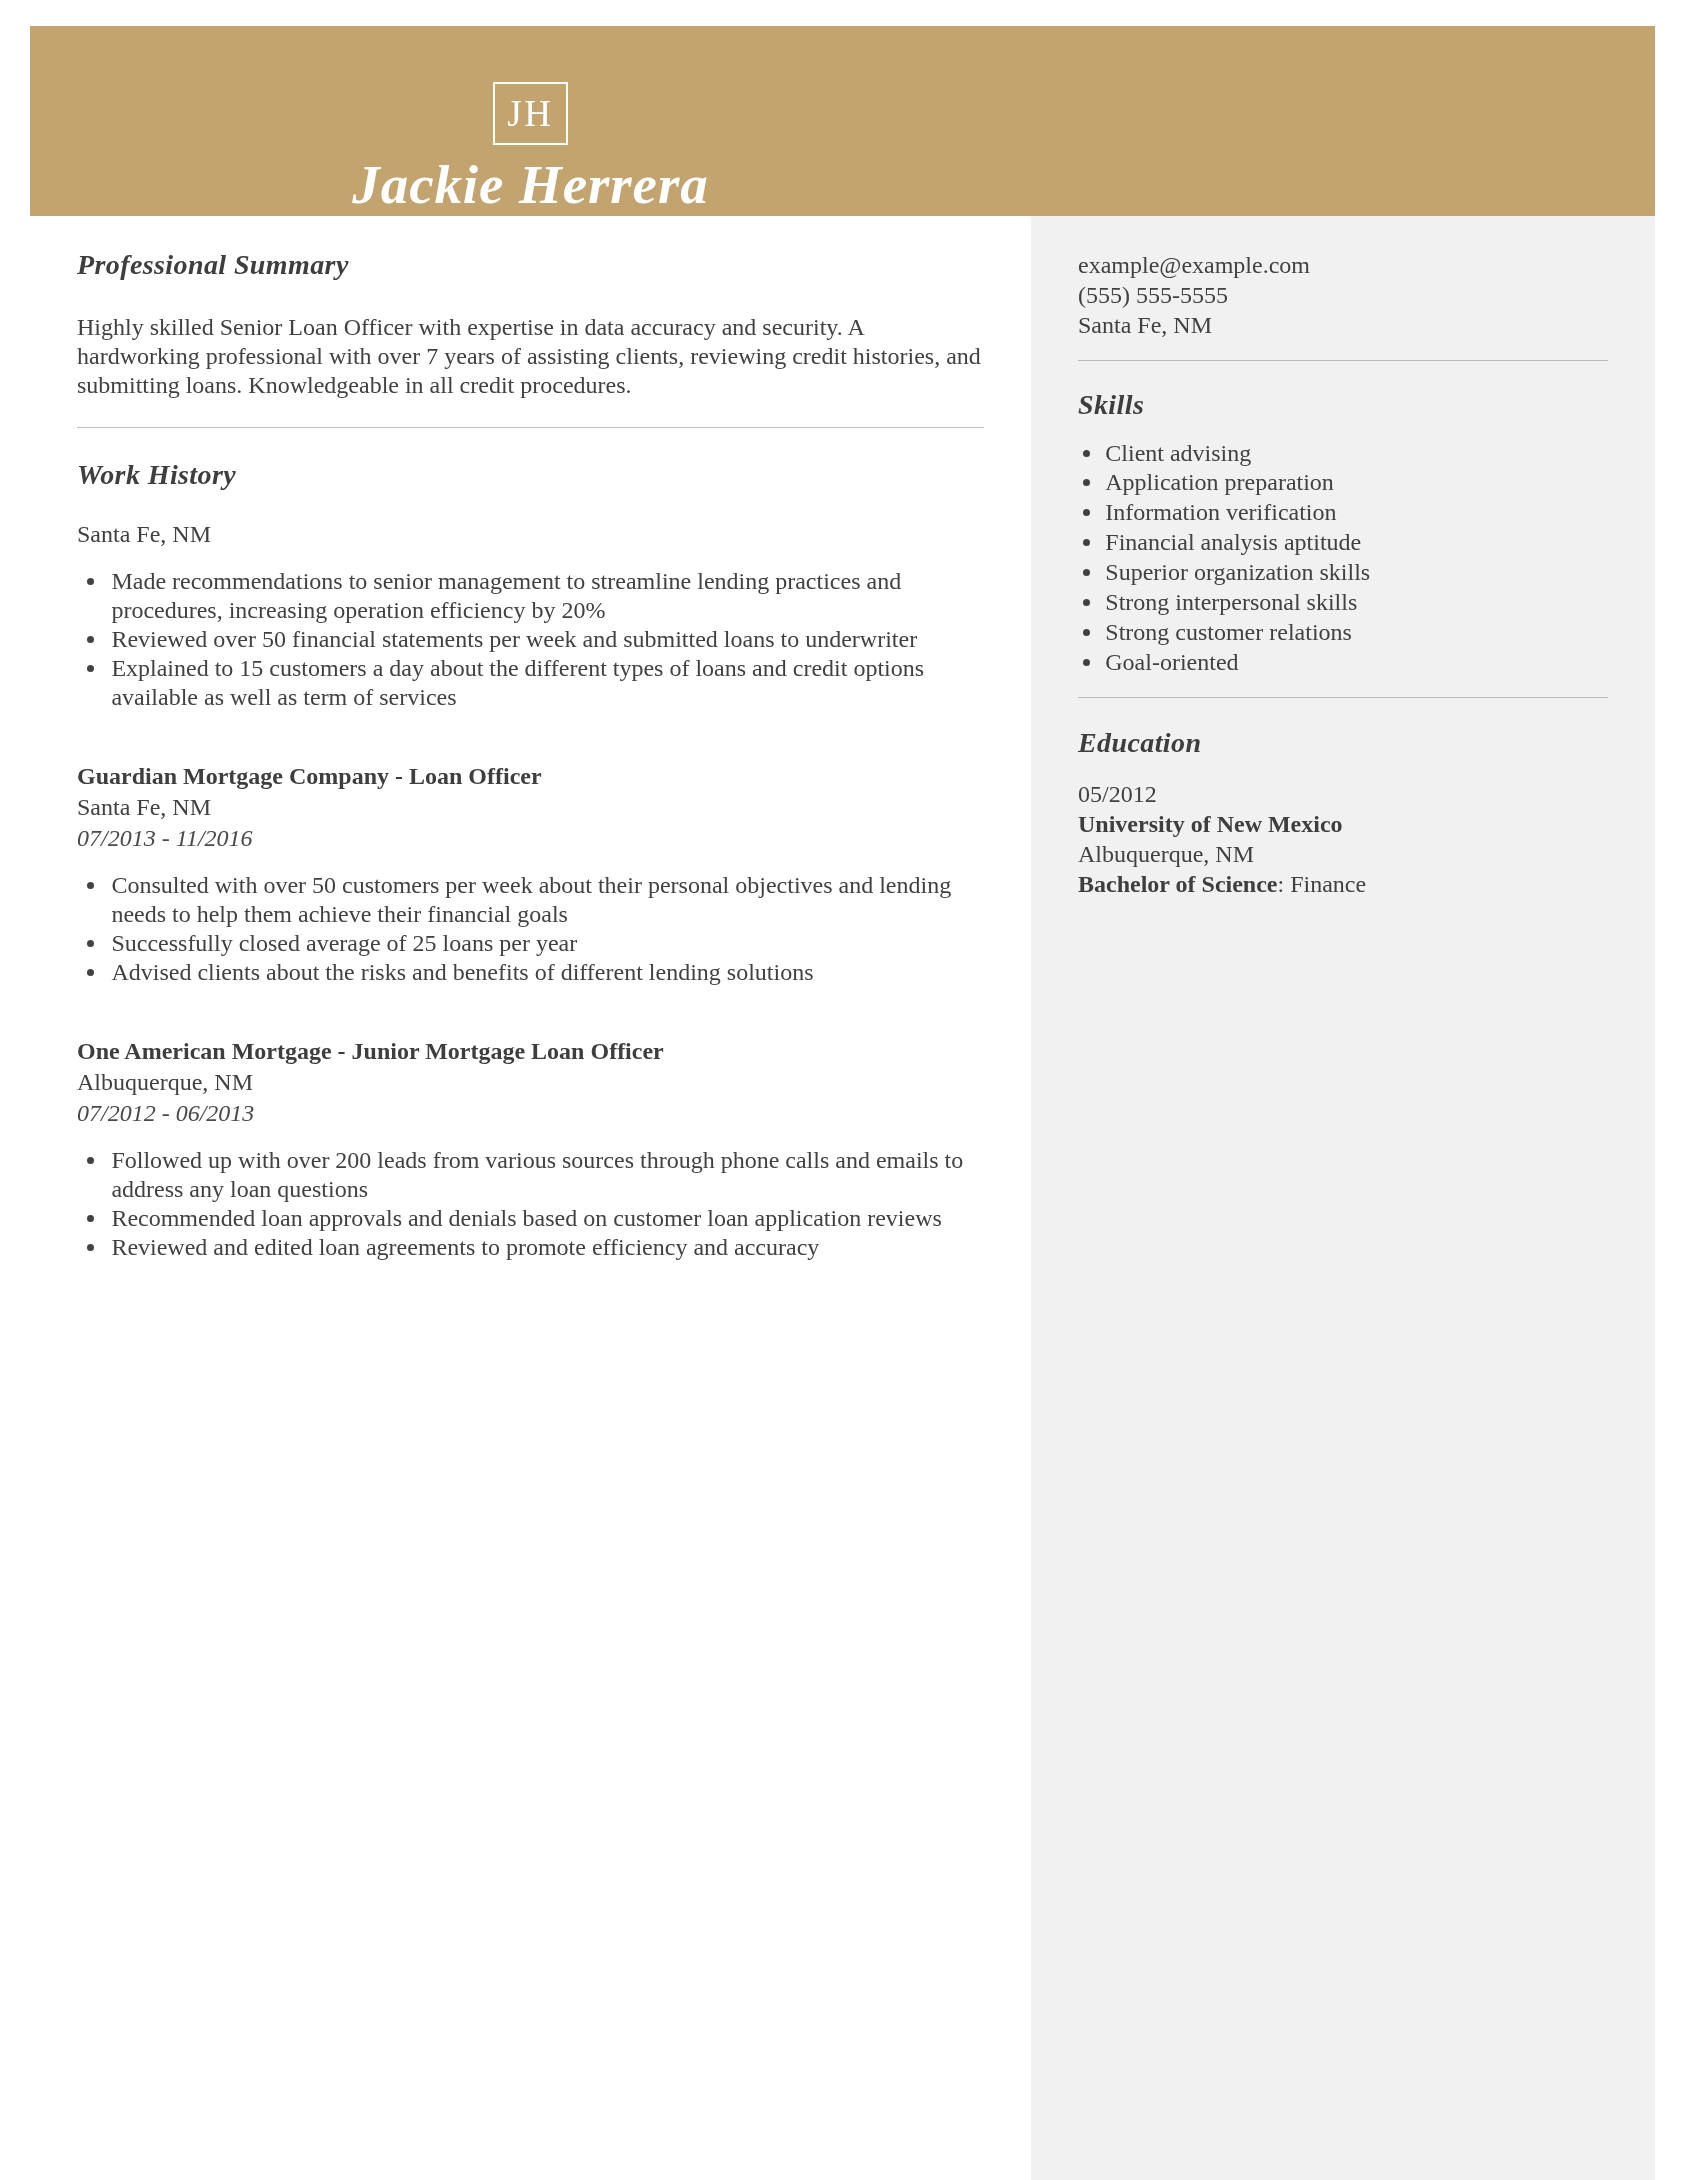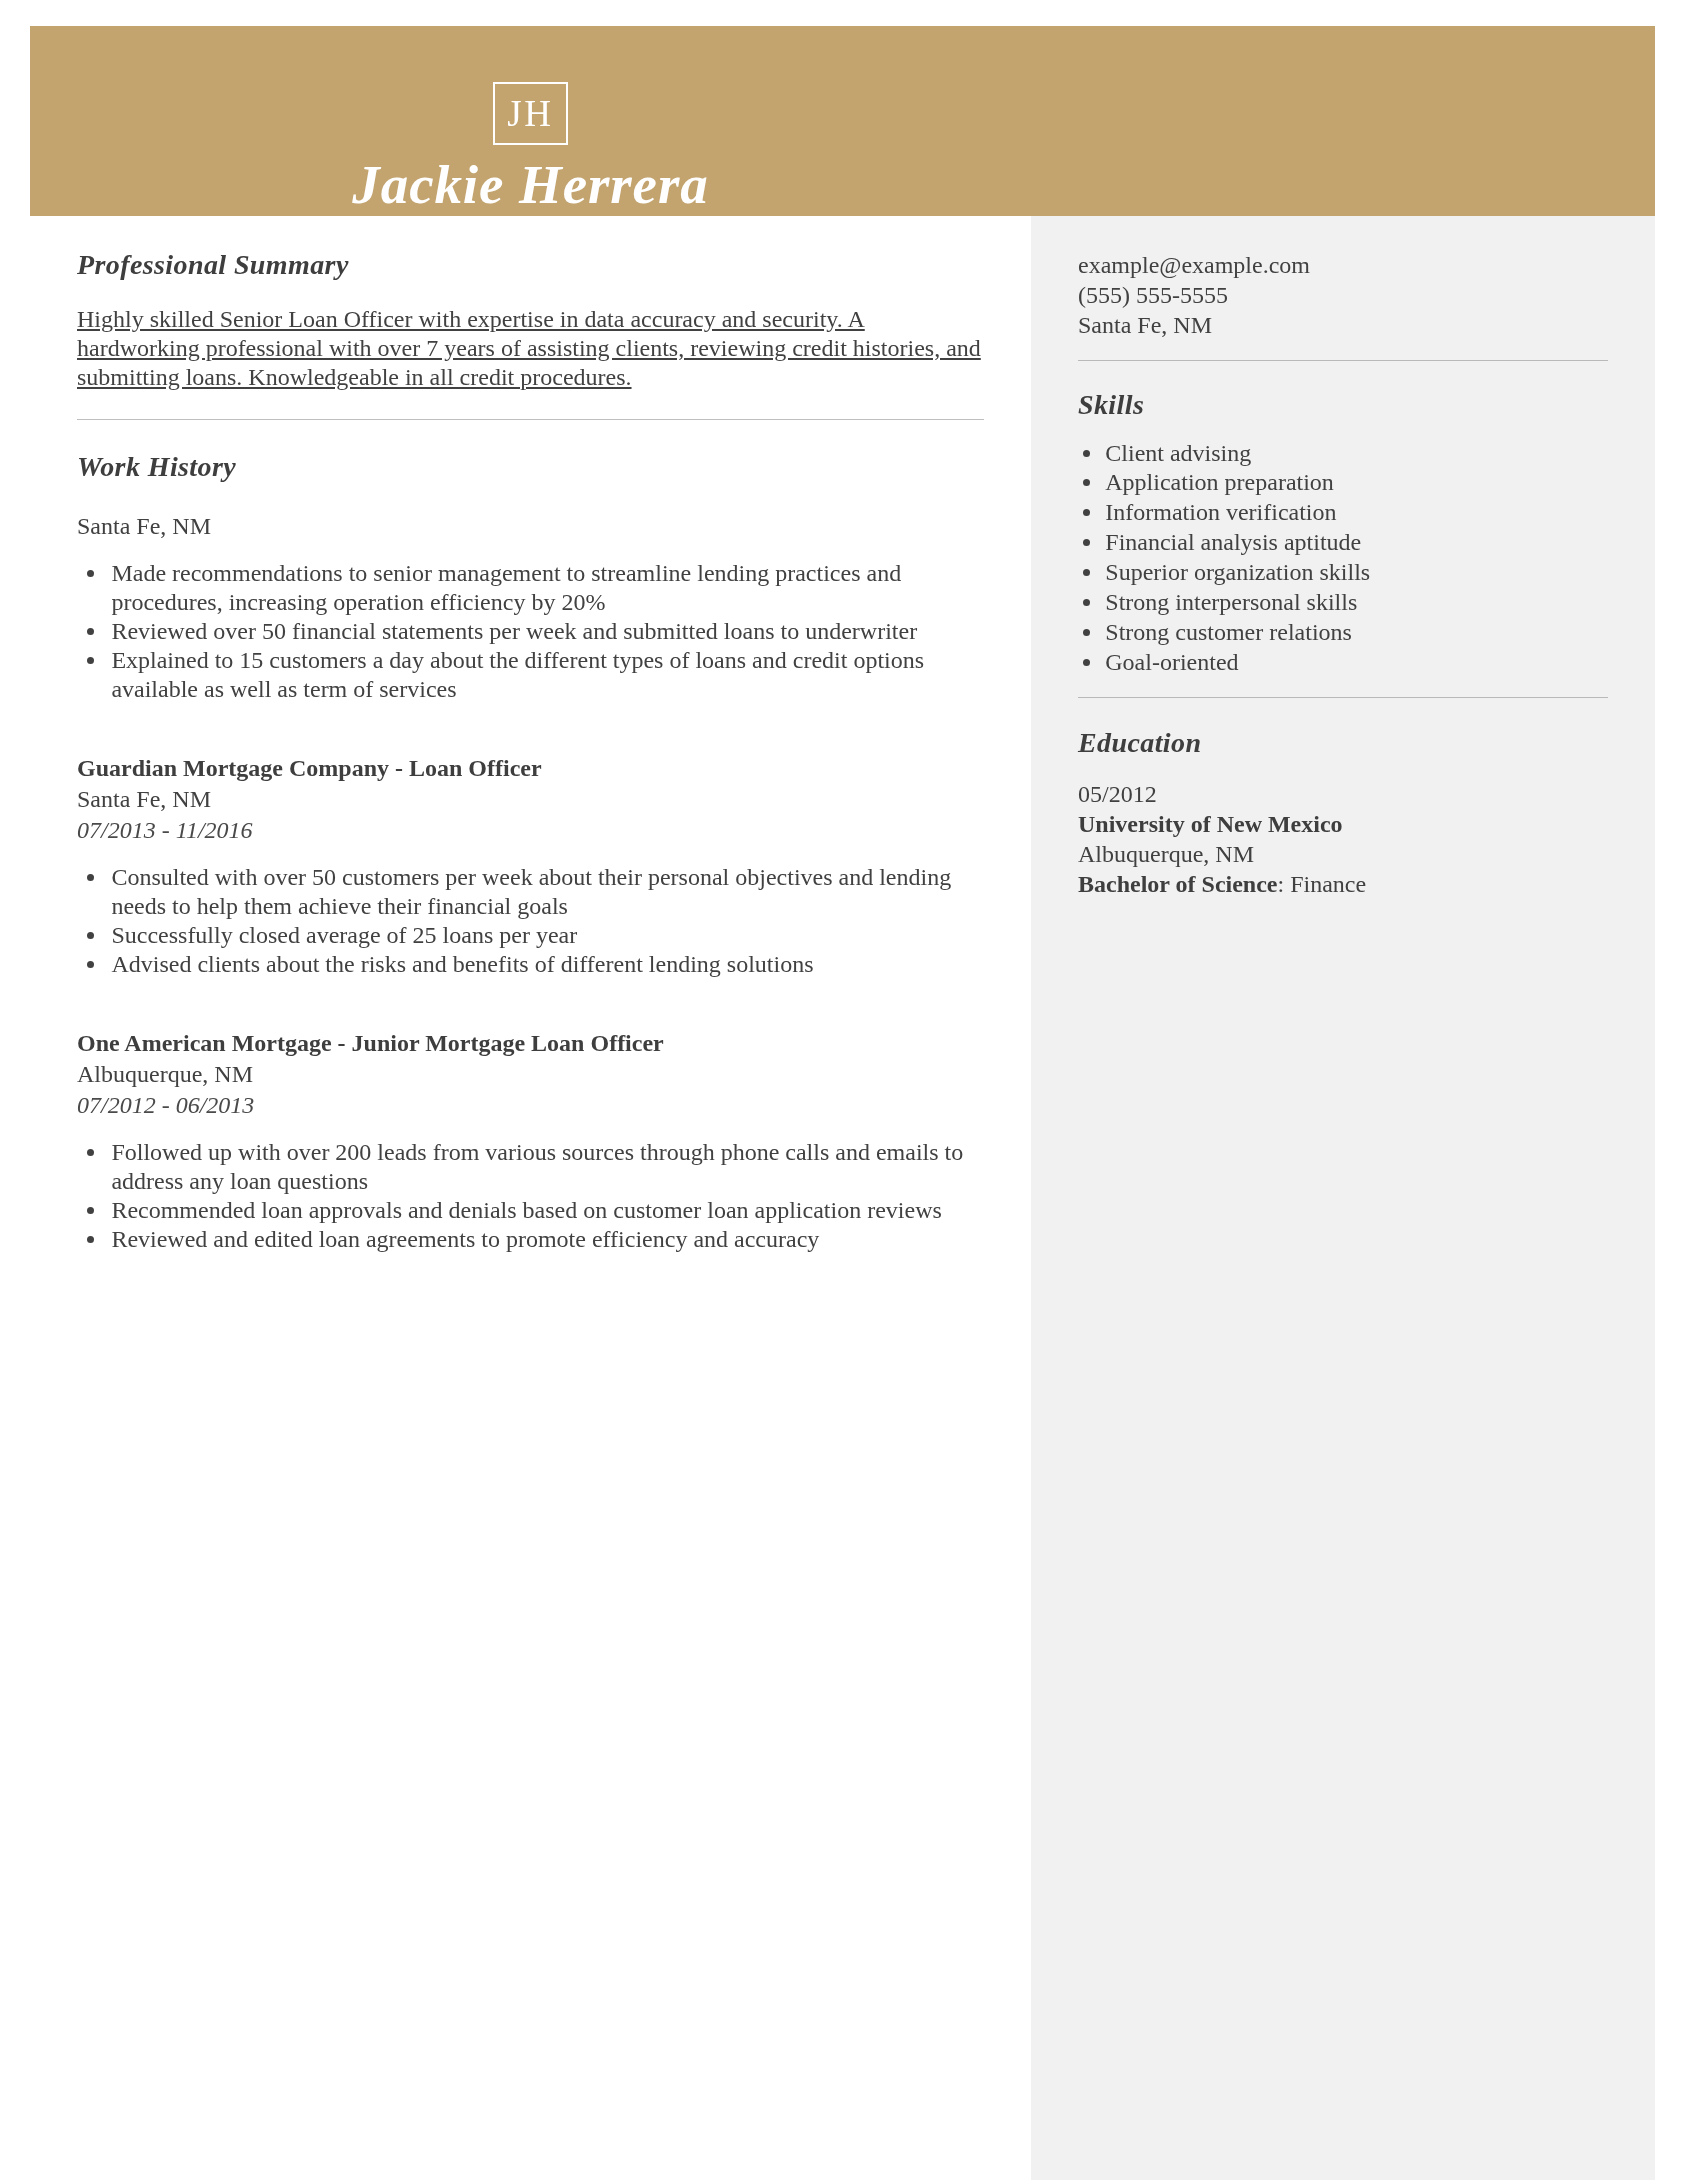--- a/index.html
+++ b/index.html
@@ -22,21 +22,21 @@
   .name{margin:10.2px 0 0;color:#ffffff;font-size:55px;font-style:italic;font-weight:700;letter-spacing:0.9px;line-height:1.1;}
 
   
   .content{display:flex;margin:0 30px;height:1965px;align-items:stretch;}
   .left-col{width:1001px;padding:31px 47px 0;}
   .right-col{width:624px;background:var(--panel-color);padding:34px 47px 0;}
 
   .section-heading{margin:0;font-size:28px;font-style:italic;font-weight:700;color:var(--head);letter-spacing:0.4px;line-height:1.25;}
 
   
-  .summary-text{margin:23px 0 0;font-size:24px;line-height:29px;text-decoration:underline;}
+  .summary-text{margin:31px 0 0;font-size:24px;line-height:29px;}
   .rule{border:none;border-top:1.7px solid var(--rule);margin:27px 0 0;}
   .work-section{margin-top:29px;}
   .job{margin-top:27px;}
   .job + .job{margin-top:49px;}
   .job-title{margin:0;font-size:24px;font-weight:700;line-height:31px;color:var(--head);}
   .job-location{font-size:24px;line-height:31px;}
   .job-dates{font-size:24px;line-height:31px;font-style:italic;color:#4a4a4a;}
   .bullets{margin:17px 0 0;padding-left:31px;list-style:disc;}
   .bullets li{font-size:24px;line-height:29px;padding-left:3.4px;}
   .bullets li + li{margin-top:0;}

